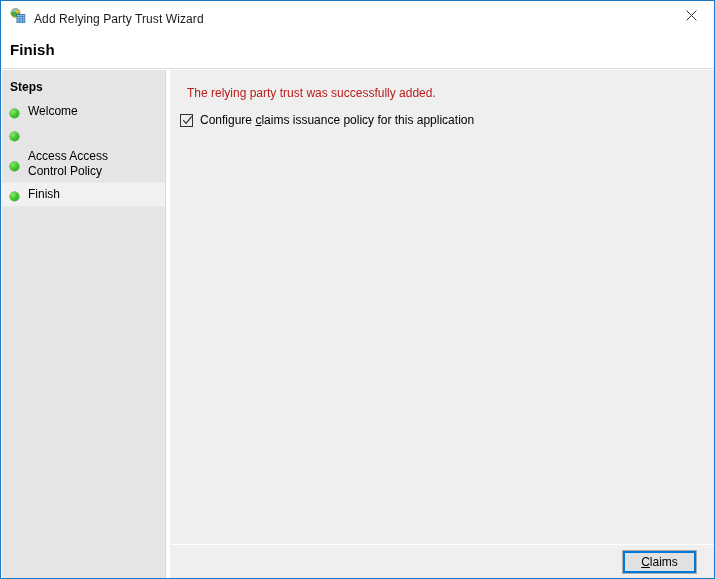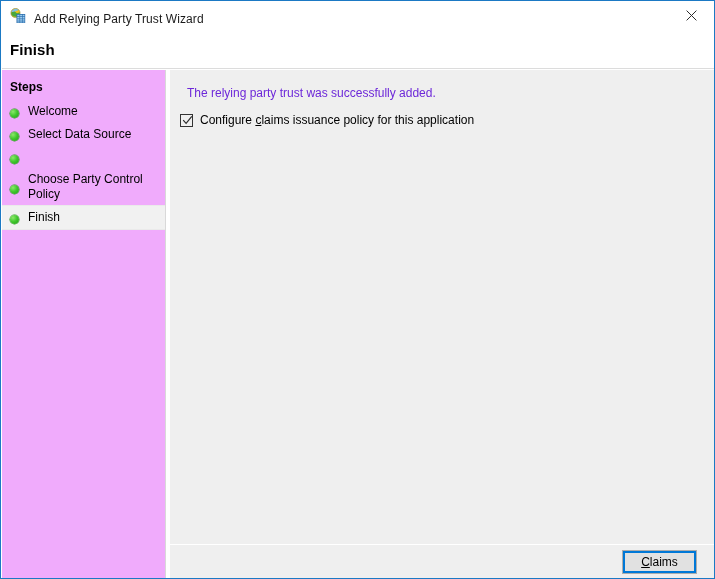--- a/index.html
+++ b/index.html
@@ -79,21 +79,21 @@
     letter-spacing: 0.1px;
   }
 
   
   #steps-pane {
     position: absolute;
     left: 1px;
     top: 69px;
     width: 164px;
     height: 509px;
-    background: #f0abfc;
+    background: #e5e5e5;
     border-right: 1px solid #d9d9d9;
     box-sizing: border-box;
     overflow: hidden;
   }
   #steps-title {
     font-size: 12px;
     font-weight: bold;
     color: #000000;
     margin: 10px 0 6px 8px;
   }
@@ -134,21 +134,21 @@
     width: 544px;
     height: 474px;
     background: #efefef;
     box-sizing: border-box;
   }
   #success-text {
     position: absolute;
     left: 17px;
     top: 16px;
     font-size: 12px;
-    color: #6d28d9;
+    color: #b91c1c;
   }
   #claims-row {
     position: absolute;
     left: 10px;
     top: 43px;
     display: flex;
     align-items: center;
     cursor: default;
   }
   #claims-checkbox {
@@ -248,32 +248,28 @@
   </div>
 
   <div id="steps-pane">
     <div id="steps-title">Steps</div>
 
     <div class="step-row">
       <span class="step-bullet"></span>
       <span class="step-label">Welcome</span>
     </div>
 
+
     <div class="step-row">
       <span class="step-bullet"></span>
-      <span class="step-label">Select Data Source</span>
     </div>
 
     <div class="step-row">
       <span class="step-bullet"></span>
-    </div>
-
-    <div class="step-row">
-      <span class="step-bullet"></span>
-      <span class="step-label">Choose Party Control Policy</span>
+      <span class="step-label">Access Access Control Policy</span>
     </div>
 
 
     <div class="step-row current">
       <span class="step-bullet"></span>
       <span class="step-label">Finish</span>
     </div>
   </div>
 
   <div id="content-pane">

